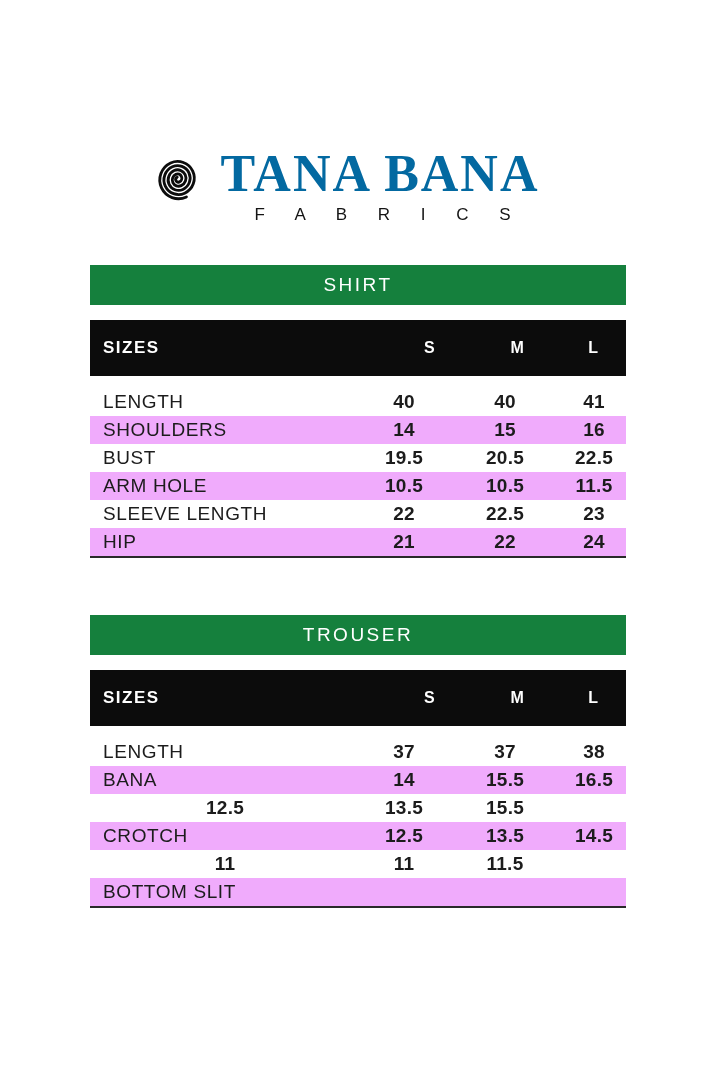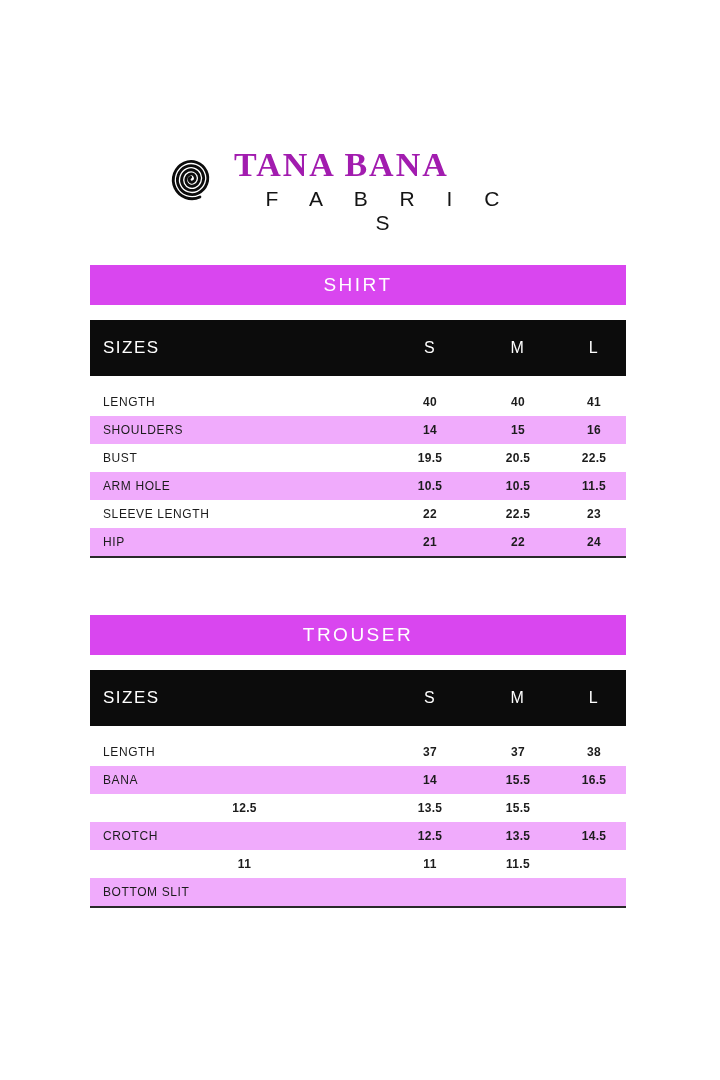--- a/index.html
+++ b/index.html
@@ -12,52 +12,52 @@
   
   .logo {
     position:absolute; top:148px; left:50%;
     transform:translateX(-50%) translateX(-14px);
     display:flex; align-items:flex-start; gap:16px;
   }
   .logo-icon svg { width:52px; height:52px; display:block; margin-top:6px; }
   .logo-text { display:flex; flex-direction:column; }
   .brand-name {
     font-family:"Liberation Serif", serif;
-    font-size:34px; line-height:1.0; font-weight:700;
-    letter-spacing:2px; color:#a21caf; white-space:nowrap;
+    font-size:52px; line-height:1.0; font-weight:700;
+    letter-spacing:2px; color:#0369a1; white-space:nowrap;
   }
   .brand-subtitle {
-    font-size:21px; font-weight:500; color:#141414;
+    font-size:17px; font-weight:500; color:#141414;
     letter-spacing:13px; padding-left:18px;
     text-align:center; margin-top:5px;
   }
 
   
   .size-table { position:absolute; left:90px; width:536px; }
   #table-0 { top:265px; }
   #table-1 { top:615px; }
 
   .title-bar {
-    height:40px; background:#d946ef; color:#ffffff;
+    height:40px; background:#15803d; color:#ffffff;
     display:flex; align-items:center; justify-content:center;
     font-size:19px; letter-spacing:2.5px; font-weight:500;
     margin-bottom:15px;
   }
   .grid {
     display:grid; grid-template-columns:1fr 88px 88px 64px;
     align-items:center; padding-left:13px;
   }
   .sizes-bar {
     height:56px; background:#0c0c0c; color:#ffffff;
-    font-size:17px; letter-spacing:1.5px; font-weight:400;
+    font-size:17px; letter-spacing:1.5px; font-weight:700;
     margin-bottom:12px;
   }
   .sizes-bar .col { text-align:center; font-size:16px; }
   .rows { border-bottom:2px solid #2a2a2a; }
-  .row { height:28px; font-size:12px; letter-spacing:0.6px; }
+  .row { height:28px; font-size:19px; letter-spacing:0.6px;gap:13px; }
   .row.alt { background:#f0abfc; }
   .row-value { text-align:center; letter-spacing:0.3px;font-weight:bold; }
 </style>
 </head>
 <body>
 
 <div id="page">
 
   <header class="logo">
     <span class="logo-icon">

